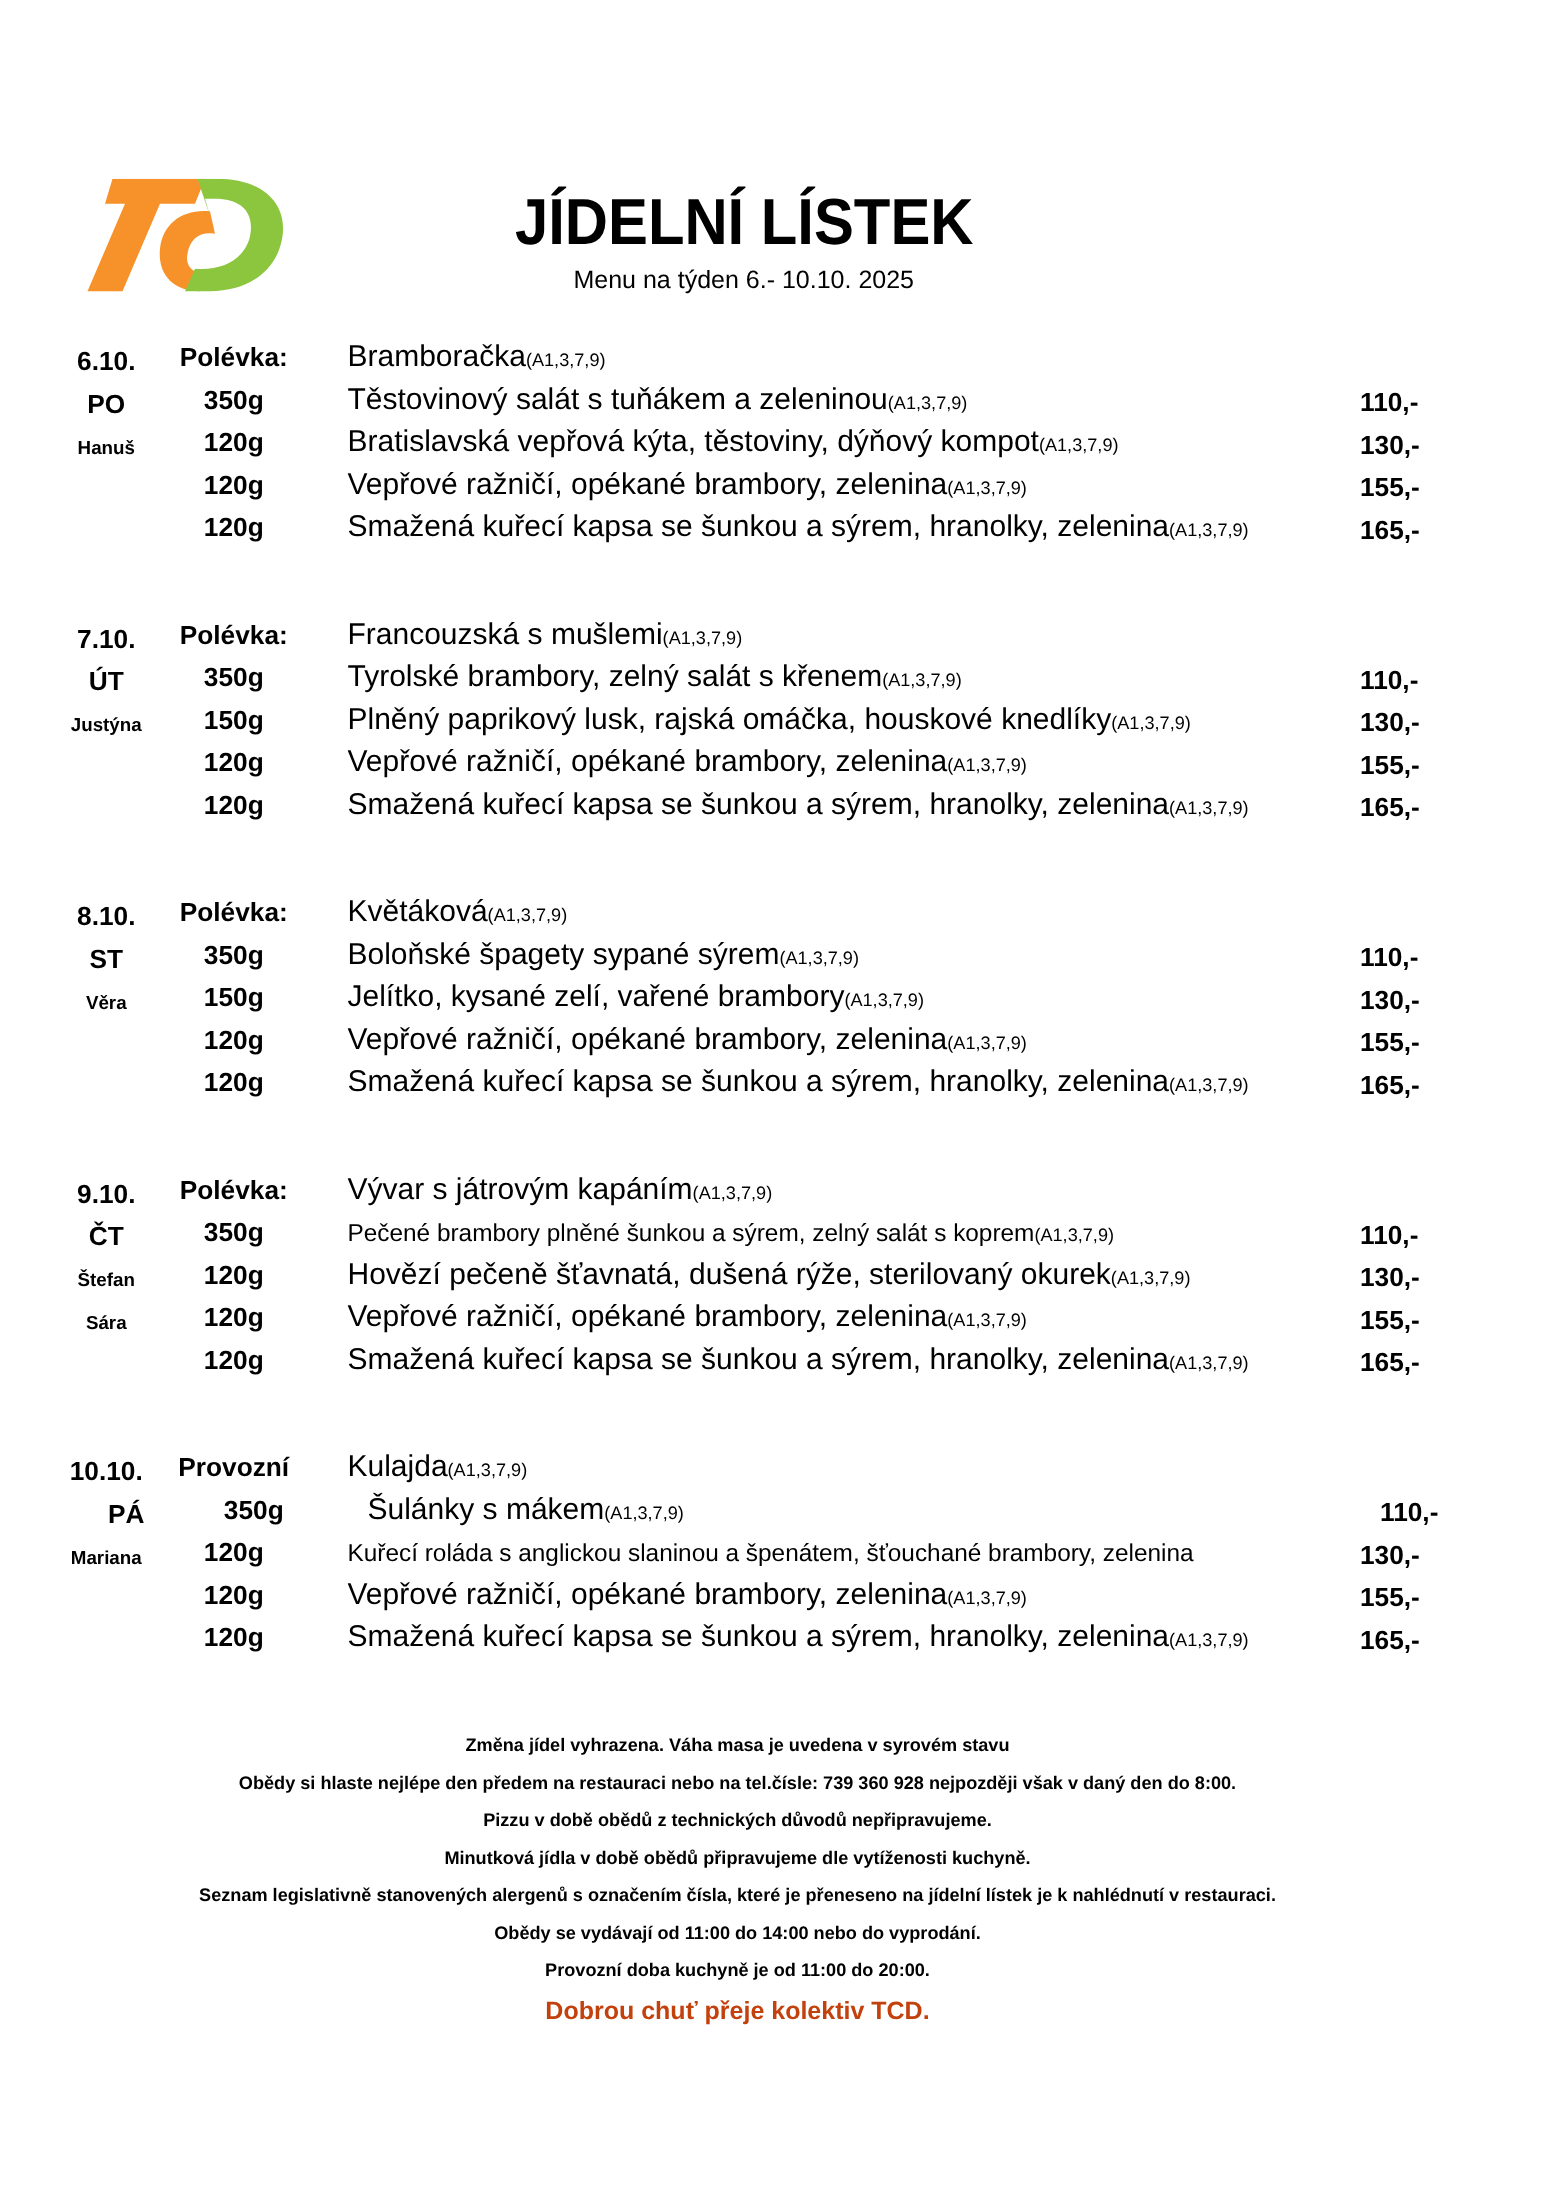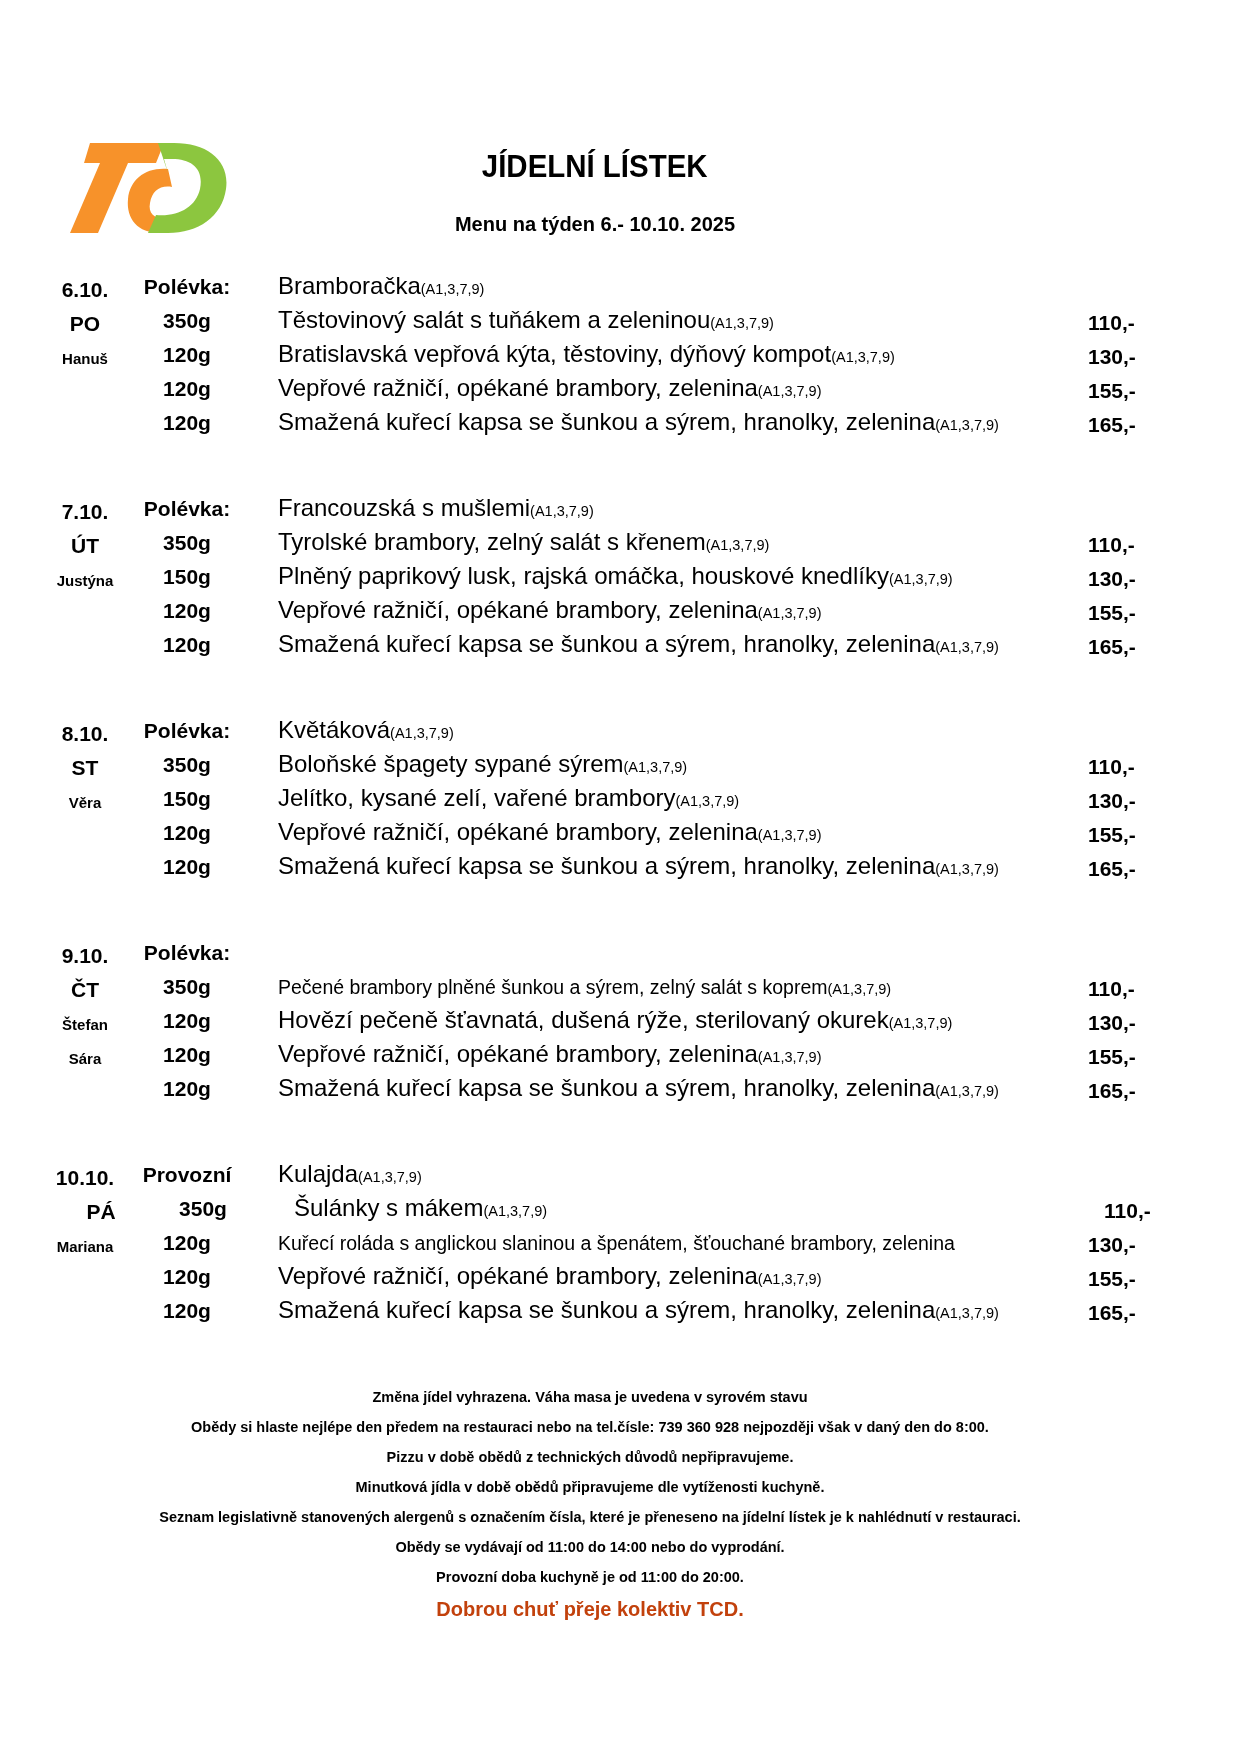--- a/index.html
+++ b/index.html
@@ -1,23 +1,23 @@
 <!DOCTYPE html>
 <html><head>
 <meta charset="utf-8">
 <style>
   html, body { margin: 0; padding: 0; background: #ffffff; }
   body { width: 1240px; height: 1753px; position: relative; overflow: hidden;
          font-family: "Liberation Sans", "DejaVu Sans", sans-serif; color: #000; }
   .logo { position: absolute; left: 68px; top: 143px; width: 160px; height: 92px; }
   .title { position: absolute; left: 0; width: 1190px; top: 148px; text-align: center;
-           font-size: 32px; font-weight: bold; letter-spacing: 0px; padding-left: 0; }
+           font-size: 52px; font-weight: bold; letter-spacing: 0px; padding-left: 0; }
   .title span { display: inline-block; transform: scaleX(0.92); }
   .subtitle { position: absolute; left: 0; width: 1190px; top: 213px; text-align: center;
-              font-size: 20px; font-weight: bold; }
+              font-size: 20px; font-weight: normal; }
   .days { position: absolute; left: 0; top: 272px; width: 1160px; }
   .day { height: 222px; position: relative; }
   .row { position: absolute; left: 0; width: 1240px; height: 36px; }
   .c-left { position: absolute; left: 40px; width: 90px; text-align: center; font-weight: bold; white-space: nowrap; }
   .c-left.big { font-size: 21px; top: 6px; }
   .c-left.small { font-size: 15px; top: 10px; }
   .c-weight { position: absolute; left: 132px; width: 110px; text-align: center; font-weight: bold; font-size: 21px; top: 3px; white-space: nowrap; }
   .c-dish { position: absolute; left: 278px; width: 780px; font-size: 24px; top: 0px; white-space: nowrap; overflow: hidden; }
   .c-dish.smaller { font-size: 19.5px; top: 4px; }
   .allergen { font-size: 14.5px; }
@@ -126,20 +126,21 @@
       <div class="row" style="top: 136px;">
         <div class="c-weight">120g</div>
         <div class="c-dish" style="width:778px"><span>Smažená kuřecí kapsa se šunkou a sýrem, hranolky, zelenina</span><span class="allergen">(A1,3,7,9)</span></div>
         <div class="c-price">165,-</div>
       </div>
     </div>
     <div class="day">
       <div class="row" style="top: 0px; padding-left: 48px;">
         <div class="c-left big">9.10.</div>
         <div class="c-weight">Polévka:</div>
+        <div class="c-dish"><span>Vývar s játrovým kapáním</span><span class="allergen">(A1,3,7,9)</span></div>
       </div>
       <div class="row" style="top: 34px;">
         <div class="c-left big">ČT</div>
         <div class="c-weight">350g</div>
         <div class="c-dish smaller" style="width:785px"><span>Pečené brambory plněné šunkou a sýrem, zelný salát s koprem</span><span class="allergen">(A1,3,7,9)</span></div>
         <div class="c-price">110,-</div>
       </div>
       <div class="row" style="top: 68px;">
         <div class="c-left small">Štefan</div>
         <div class="c-weight">120g</div>

